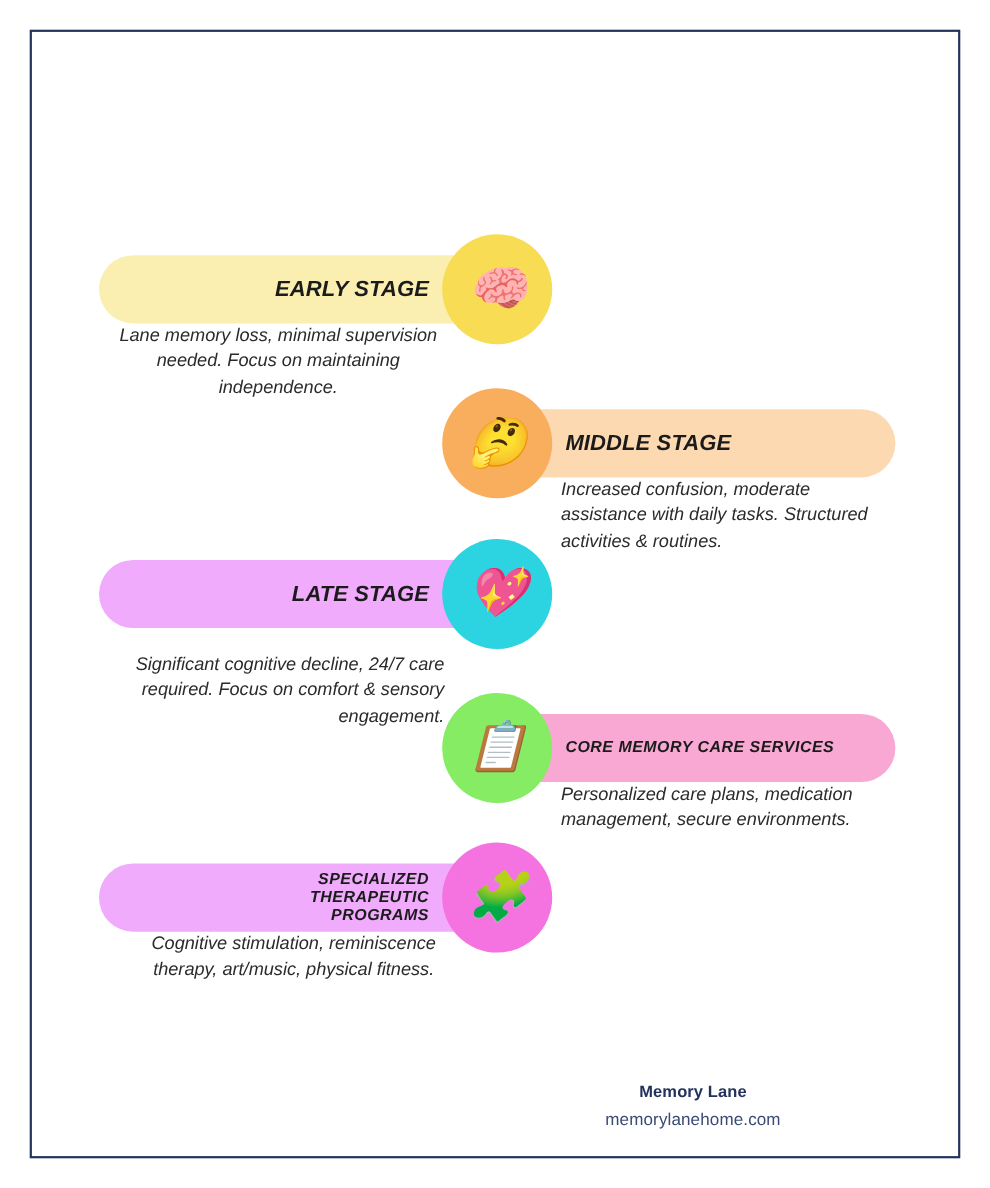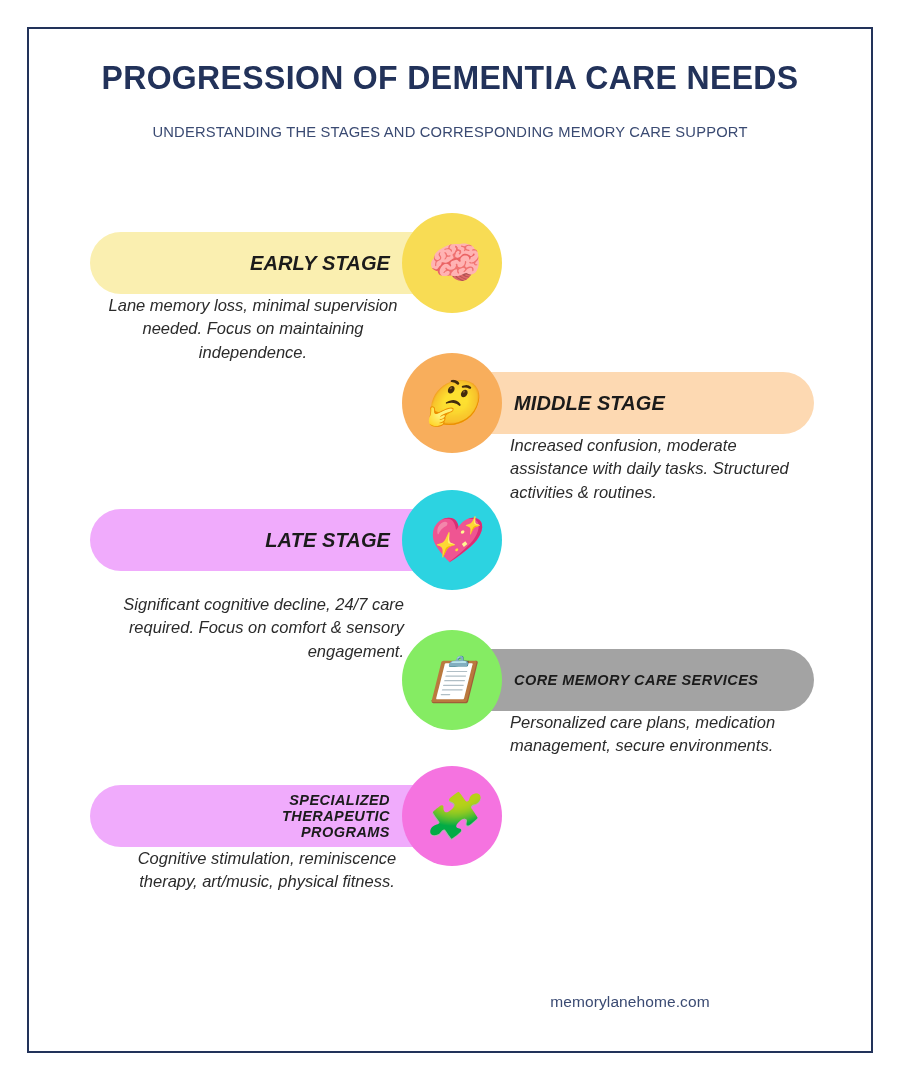--- a/index.html
+++ b/index.html
@@ -180,24 +180,20 @@
     letter-spacing: 0.1px;
   }
 </style>
 </head>
 <body>
 
 <div class="poster">
 
   <div class="poster-frame"></div>
 
-  <div class="header">
-    <h1 class="title">PROGRESSION OF DEMENTIA CARE NEEDS</h1>
-    <p class="subtitle">UNDERSTANDING THE STAGES AND CORRESPONDING MEMORY CARE SUPPORT</p>
-  </div>
 
   <div class="rows">
 
     <div class="row" style="top:232px">
       <div class="pill left" style="background:#FAEFB0">
         <span class="pill-label">EARLY STAGE</span>
       </div>
       <div class="circle" style="background:#F8DC54">
         <span class="emoji-art">🧠</span>
       </div>
@@ -218,21 +214,21 @@
       <div class="pill left" style="background:#f0abfc">
         <span class="pill-label">LATE STAGE</span>
       </div>
       <div class="circle" style="background:#2CD3E1">
         <span class="emoji-art">💖</span>
       </div>
       <div class="desc leftish">Significant cognitive decline, 24/7 care required. Focus on comfort &amp; sensory engagement.</div>
     </div>
 
     <div class="row" style="top:649px">
-      <div class="pill right" style="background:#a3a3a3">
+      <div class="pill right" style="background:#f9a8d4">
         <span class="pill-label small">CORE MEMORY CARE SERVICES</span>
       </div>
       <div class="circle" style="background:#85EC63">
         <span class="emoji-art">📋</span>
       </div>
       <div class="desc right">Personalized care plans, medication management, secure environments.</div>
     </div>
 
     <div class="row" style="top:785px">
       <div class="pill left" style="background:#f0abfc">
@@ -240,16 +236,17 @@
       </div>
       <div class="circle" style="background:#F573E0">
         <span class="emoji-art">🧩</span>
       </div>
       <div class="desc center">Cognitive stimulation, reminiscence therapy, art/music, physical fitness.</div>
     </div>
 
   </div>
 
   <div class="footer">
+    <div class="footer-brand">Memory Lane</div>
     <div class="footer-site">memorylanehome.com</div>
   </div>
 
 </div>
 
 </body></html>

